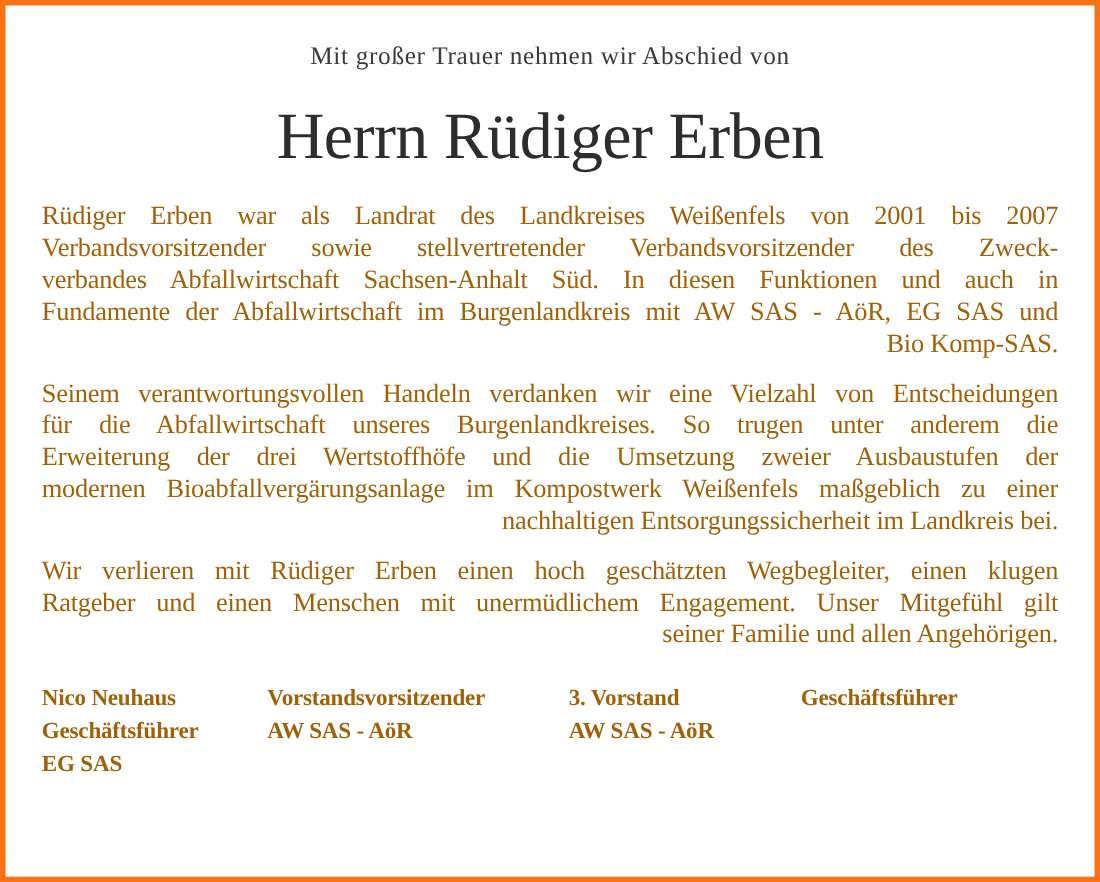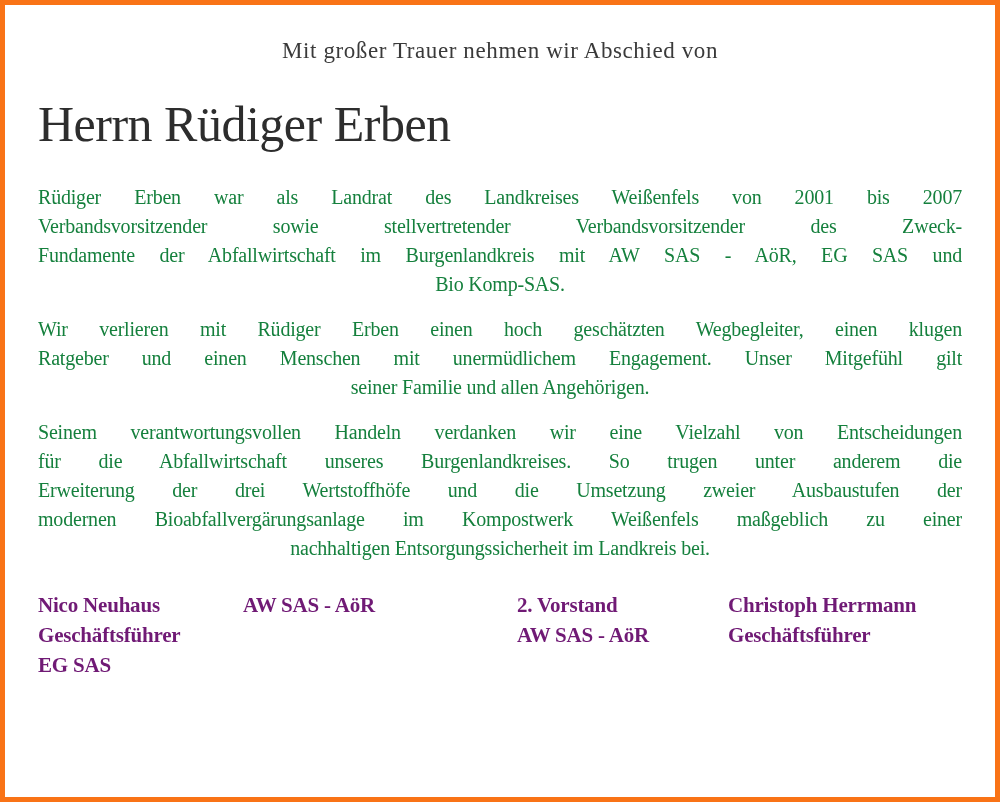--- a/index.html
+++ b/index.html
@@ -26,108 +26,109 @@
   .intro {
     margin-top: 33px;
     text-align: center;
     font-size: 23px;
     line-height: 26px;
     letter-spacing: 0.6px;
     color: #3a3a3a;
   }
   .title {
     margin-top: 30px;
-    text-align: left;
-    font-size: 50px;
+    text-align: center;
+    font-size: 60px;
     line-height: 60px;
     font-weight: 400;
     letter-spacing: -0.5px;
     color: #2d2d2d;
   }
   .bodytext {
     margin-top: 29px;
-    font-size: 20px;
+    font-size: 24px;
     line-height: 29px;
     letter-spacing: -0.2px;
-    color: #15803d;
+    color: #a16207;
   }
   .para { margin: 0 0 16px 0; }
   .para:last-child { margin-bottom: 0; }
   .jl {
     text-align: justify;
     text-align-last: justify;
     white-space: nowrap;
   }
   .jl span { white-space: normal; }
-  .ll { text-align: center; }
+  .ll { text-align: right; }
   .sigs {
     margin-top: 27px;
     display: grid;
     grid-template-columns: 205px 274px 211px auto;
     font-size: 21px;
     line-height: 30px;
     font-weight: 700;
     letter-spacing: -0.2px;
-    color: #701a75;
+    color: #a16207;
   }
   .sig-line { white-space: nowrap; }
 </style>
 </head>
 <body>
 
 <div class="ad">
   <div class="content">
 
     <div class="intro">Mit großer Trauer nehmen wir Abschied von</div>
 
     <div class="title">Herrn Rüdiger Erben</div>
 
     <div class="bodytext">
 
       <div class="para">
         <div class="jl"><span>Rüdiger Erben war als Landrat des Landkreises Weißenfels von 2001 bis 2007</span></div>
         <div class="jl"><span>Verbandsvorsitzender sowie stellvertretender Verbandsvorsitzender des Zweck-</span></div>
+        <div class="jl"><span>verbandes Abfallwirtschaft Sachsen-Anhalt Süd. In diesen Funktionen und auch in</span></div>
         <div class="jl"><span>Fundamente der Abfallwirtschaft im Burgenlandkreis mit AW SAS - AöR, EG SAS und</span></div>
         <div class="ll"><span>Bio Komp-SAS.</span></div>
-      </div>
-
-      <div class="para">
-        <div class="jl"><span>Wir verlieren mit Rüdiger Erben einen hoch geschätzten Wegbegleiter, einen klugen</span></div>
-        <div class="jl"><span>Ratgeber und einen Menschen mit unermüdlichem Engagement. Unser Mitgefühl gilt</span></div>
-        <div class="ll"><span>seiner Familie und allen Angehörigen.</span></div>
       </div>
 
       <div class="para">
         <div class="jl"><span>Seinem verantwortungsvollen Handeln verdanken wir eine Vielzahl von Entscheidungen</span></div>
         <div class="jl"><span>für die Abfallwirtschaft unseres Burgenlandkreises. So trugen unter anderem die</span></div>
         <div class="jl"><span>Erweiterung der drei Wertstoffhöfe und die Umsetzung zweier Ausbaustufen der</span></div>
         <div class="jl"><span>modernen Bioabfallvergärungsanlage im Kompostwerk Weißenfels maßgeblich zu einer</span></div>
         <div class="ll"><span>nachhaltigen Entsorgungssicherheit im Landkreis bei.</span></div>
+      </div>
+
+      <div class="para">
+        <div class="jl"><span>Wir verlieren mit Rüdiger Erben einen hoch geschätzten Wegbegleiter, einen klugen</span></div>
+        <div class="jl"><span>Ratgeber und einen Menschen mit unermüdlichem Engagement. Unser Mitgefühl gilt</span></div>
+        <div class="ll"><span>seiner Familie und allen Angehörigen.</span></div>
       </div>
 
     </div>
 
     <div class="sigs">
 
       <div class="sig-col">
         <div class="sig-line">Nico Neuhaus</div>
         <div class="sig-line">Geschäftsführer</div>
         <div class="sig-line">EG SAS</div>
       </div>
 
       <div class="sig-col">
+        <div class="sig-line">Vorstandsvorsitzender</div>
         <div class="sig-line">AW SAS - AöR</div>
       </div>
 
       <div class="sig-col">
-        <div class="sig-line">2. Vorstand</div>
+        <div class="sig-line">3. Vorstand</div>
         <div class="sig-line">AW SAS - AöR</div>
       </div>
 
       <div class="sig-col">
-        <div class="sig-line">Christoph Herrmann</div>
         <div class="sig-line">Geschäftsführer</div>
       </div>
 
     </div>
 
   </div>
 </div>
 
 </body></html>

